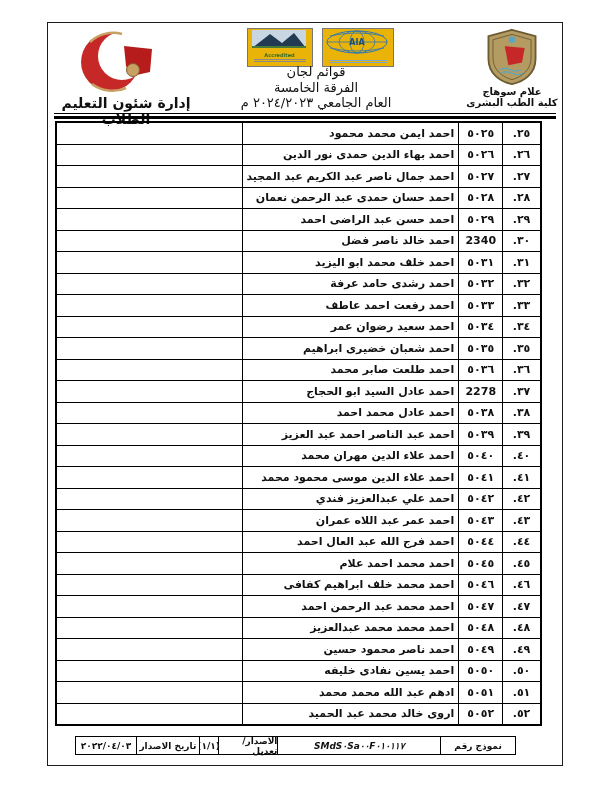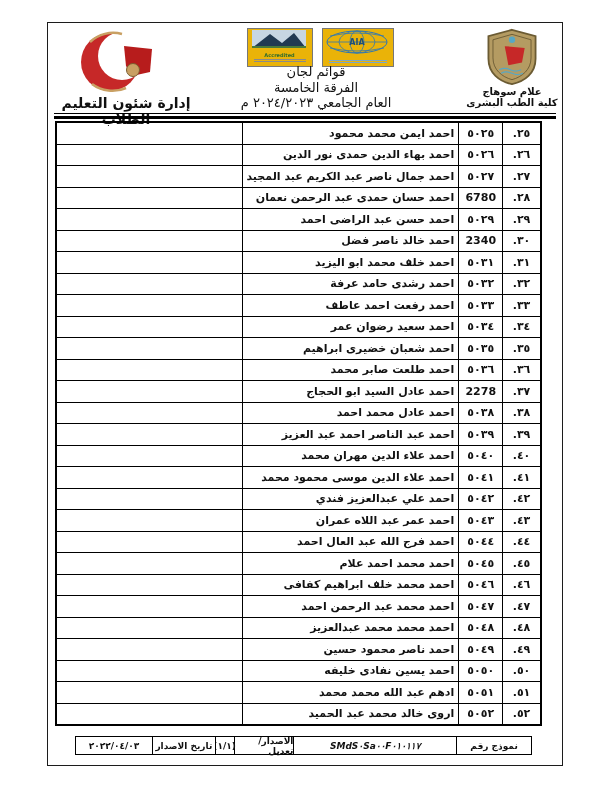--- a/index.html
+++ b/index.html
@@ -39,21 +39,21 @@
   .footer-row{position:absolute;left:27px;top:713px;height:19px;display:flex;direction:rtl;
               font-size:9px;font-weight:bold;}
   .f-cell{border:1.2px solid #000;display:flex;align-items:center;justify-content:center;
           box-sizing:border-box;background:#fff;}
   .f-cell + .f-cell{margin-right:-1.2px;}
   .w-label{width:76px;}
   .w-code{width:164px;font-style:italic;}
   .w-issuelabel{width:61px;}
   .w-issueval{width:20px;text-align:center;}
   .w-datelabel{width:64px;}
-  .w-dateval{width:78px;}
+  .w-dateval{width:62px;}
   .ltr{direction:ltr;unicode-bidi:isolate;}
 </style>
 </head>
 <body>
 
 <div class="sheet">
   <div class="border-box">
 
     <svg class="crescent-logo" viewBox="0 0 108 64">
       <circle cx="40" cy="32" r="29" fill="#c62828"></circle>
@@ -134,21 +134,21 @@
           <td class="c-blank"></td>
         </tr>
           <tr>
           <td class="c-no">٢٧.</td>
           <td class="c-id">٥٠٢٧</td>
           <td class="c-name">احمد جمال ناصر عبد الكريم عبد المجيد</td>
           <td class="c-blank"></td>
         </tr>
           <tr>
           <td class="c-no">٢٨.</td>
-          <td class="c-id">6780</td>
+          <td class="c-id">٥٠٢٨</td>
           <td class="c-name">احمد حسان حمدى عبد الرحمن نعمان</td>
           <td class="c-blank"></td>
         </tr>
           <tr>
           <td class="c-no">٢٩.</td>
           <td class="c-id">٥٠٢٩</td>
           <td class="c-name">احمد حسن عبد الراضى احمد</td>
           <td class="c-blank"></td>
         </tr>
           <tr>

